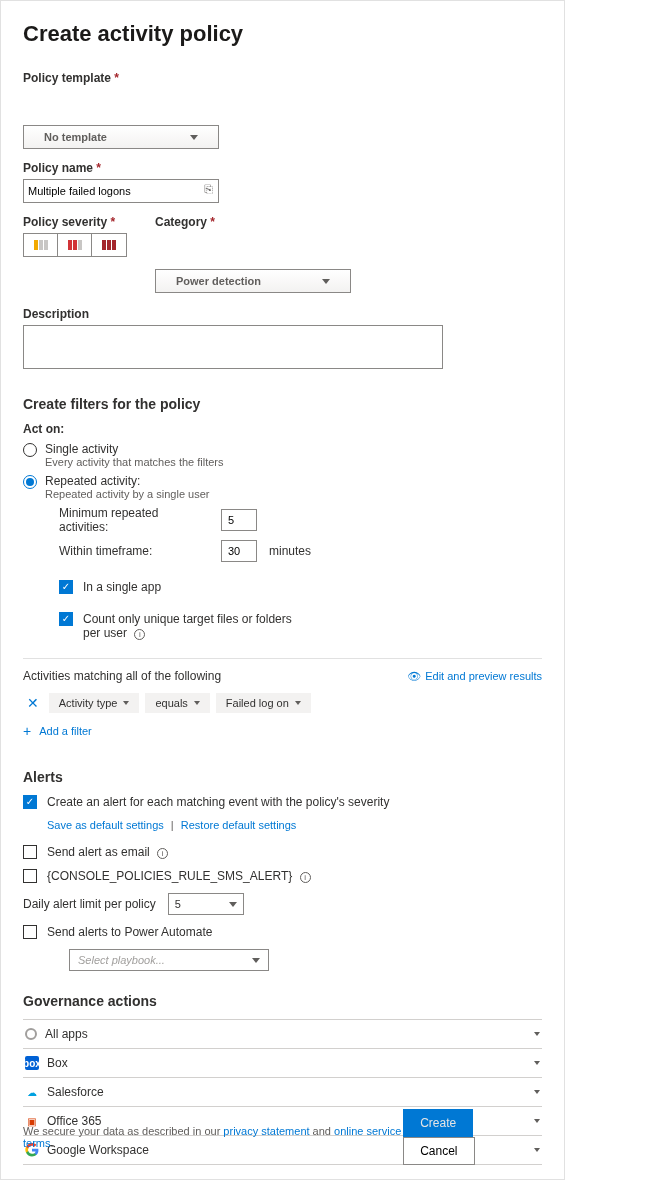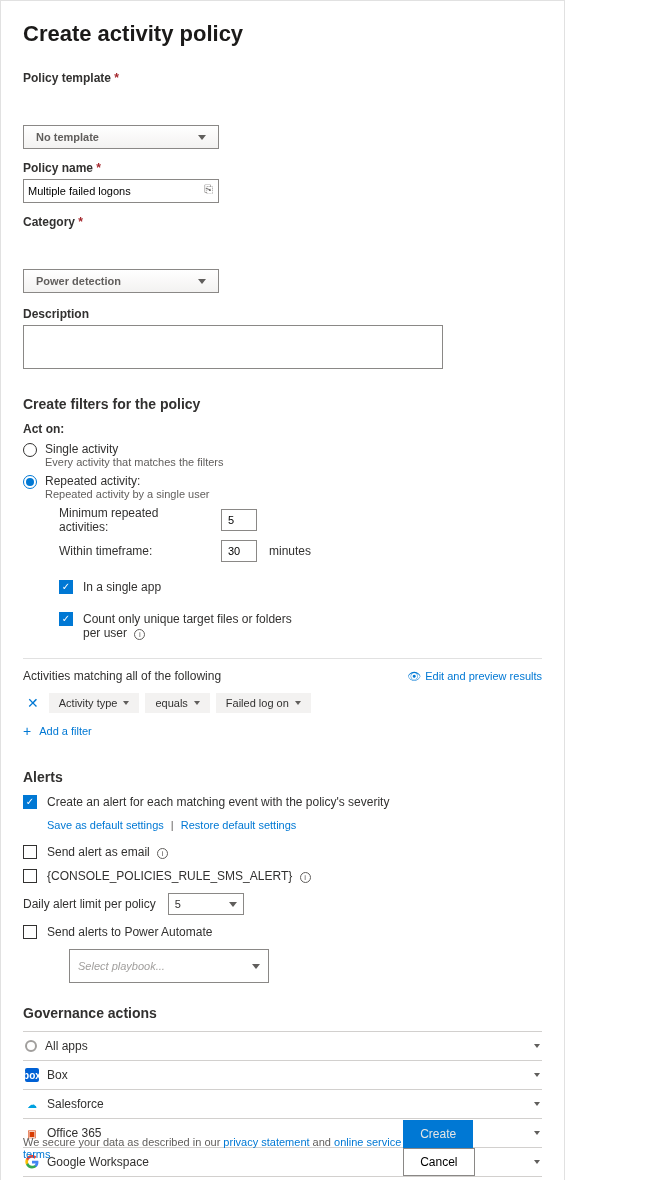--- a/index.html
+++ b/index.html
@@ -1,21 +1,21 @@
 <!DOCTYPE html>
 <html><head>
 <meta charset="utf-8">
 <style>
   * { box-sizing: border-box; font-family: "Segoe UI", Arial, sans-serif; }
   body { margin: 0; background: #fff; color: #323130; font-size: 12px; }
   .page { width: 565px; min-height: 1180px; border: 1px solid #e1e1e1; padding: 20px 22px 14px 22px; position: relative; }
   h1 { font-size: 22px; font-weight: 700; margin: 0 0 24px 0; color: #1b1a19; }
   .label { font-size: 12px; font-weight: 600; color: #323130; margin-bottom: 4px; display: block; }
   .req::after { content: " *"; color: #a4262c; }
-  .select-box { border: 1px solid #8a8886; height: 24px; background: linear-gradient(#fff,#f3f2f1); display: flex; align-items: center; padding: 0 12px; font-size: 11px; font-weight: 600; color: #605e5c; justify-content: space-between; margin-top: 40px; }
+  .select-box { border: 1px solid #8a8886; height: 24px; background: linear-gradient(#fff,#f3f2f1); display: flex; align-items: center; padding: 0 20px; font-size: 11px; font-weight: 600; color: #605e5c; justify-content: space-between; margin-top: 40px; }
   .chev { width: 0; height: 0; border-left: 4px solid transparent; border-right: 4px solid transparent; border-top: 5px solid #605e5c; }
   .chev-sm { width: 0; height: 0; border-left: 3.5px solid transparent; border-right: 3.5px solid transparent; border-top: 4px solid #605e5c; display:inline-block; margin-left:6px;}
   .input-text { border: 1px solid #8a8886; height: 24px; width: 196px; padding: 0 4px; font-size: 11px; }
   .row { display: flex; gap: 28px; }
   .sev-group { display: flex; border: 1px solid #8a8886; width:fit-content; height:24px; }
   .sev-btn { width: 34px; display:flex; align-items:center; justify-content:center; border-right:1px solid #8a8886; background:#fff; }
   .sev-btn:last-child { border-right:none; }
   .sev-bars { display:flex; gap:1px; }
   .sev-bars span { width:4px; height:10px; background:#c8c6c4; }
   .sev-low span:nth-child(1) { background:#f2a900; }
@@ -44,21 +44,21 @@
   .eye-icon::before { content:"👁"; font-size:11px; color:#0078d4; }
   .chip-row { display:flex; gap:6px; align-items:center; margin:10px 0; }
   .x-btn { color:#0078d4; font-size:14px; padding:0 4px; }
   .chip { background:#f3f2f1; padding:4px 10px; font-size:11px; display:flex; align-items:center; }
   .plus-link { color:#0078d4; display:flex; align-items:center; gap:8px; font-size:11px; margin-top:4px; }
   .plus-icon { font-size:14px; color:#0078d4; }
   .link { color:#0078d4; }
   .sep { color:#605e5c; margin:0 4px; }
   .alert-links { margin-left:24px; margin-top:2px; font-size:11px; }
   .small-select { border:1px solid #8a8886; height:22px; width:76px; display:flex; align-items:center; justify-content:space-between; padding:0 6px; font-size:11px; }
-  .playbook { border:1px solid #8a8886; height:22px; width:200px; display:flex; align-items:center; justify-content:space-between; padding:16px 8px; font-size:11px; color:#a19f9d; font-style:italic; margin-left:24px; margin-top:6px;}
+  .playbook { border:1px solid #8a8886; height:22px; width:200px; display:flex; align-items:center; justify-content:space-between; padding:4px 8px; font-size:11px; color:#a19f9d; font-style:italic; margin-left:24px; margin-top:6px;}
   .gov-row { border-top:1px solid #d2d0ce; border-bottom:1px solid #d2d0ce; height:30px; display:flex; align-items:center; justify-content:space-between; margin-bottom:-1px; padding:0 2px;}
   .gov-left { display:flex; align-items:center; gap:8px; font-size:12px; }
   .app-icon { width:14px; height:14px; display:flex; align-items:center; justify-content:center; font-size:10px; border-radius:2px; }
   .icon-all { border:2px solid #a19f9d; border-radius:50%; width:12px; height:12px; }
   .icon-box { background:#0061d5; color:#fff; font-weight:bold; }
   .icon-sf { color:#00a1e0; }
   .icon-o365 { color:#d83b01; }
   .footer { position:absolute; bottom:14px; left:22px; right:22px; display:flex; justify-content:space-between; align-items:center; font-size:11px; color:#605e5c;}
   .btn { height:28px; padding:0 16px; border:1px solid #8a8886; background:#fff; font-size:12px; display:inline-flex; align-items:center; }
   .btn.primary { background:#0078d4; border-color:#0078d4; color:#e5e5e5; margin-right:6px; }
@@ -80,20 +80,46 @@
   <div style="height:12px"></div>
   <label class="label req">Policy name</label>
   <div style="position:relative; width:196px;">
     <input class="input-text" style="width: 196px; padding-right: 22px;" value="Multiple failed logons">
     <span style="position:absolute; right:6px; top:4px; color:#605e5c; font-size:11px;">⎘</span>
   </div>
 
   <div style="height:12px"></div>
   <div class="row">
     <div>
+      <label class="label req">Policy severity</label>
+      <div class="sev-group">
+        <div class="sev-btn">
+            <div class="sev-bars sev-low">
+              <span></span>
+              <span></span>
+              <span></span>
+            </div>
+          </div>
+        <div class="sev-btn">
+            <div class="sev-bars sev-med">
+              <span></span>
+              <span></span>
+              <span></span>
+            </div>
+          </div>
+        <div class="sev-btn">
+            <div class="sev-bars sev-high">
+              <span></span>
+              <span></span>
+              <span></span>
+            </div>
+          </div>
+      </div>
+    </div>
+    <div>
       <label class="label req">Category</label>
       <div class="select-box" style="width:196px;">
         <span>Power detection</span>
           <span class="chev"></span>
       </div>
     </div>
   </div>
 
   <div style="height:14px"></div>
   <label class="label">Description</label>

